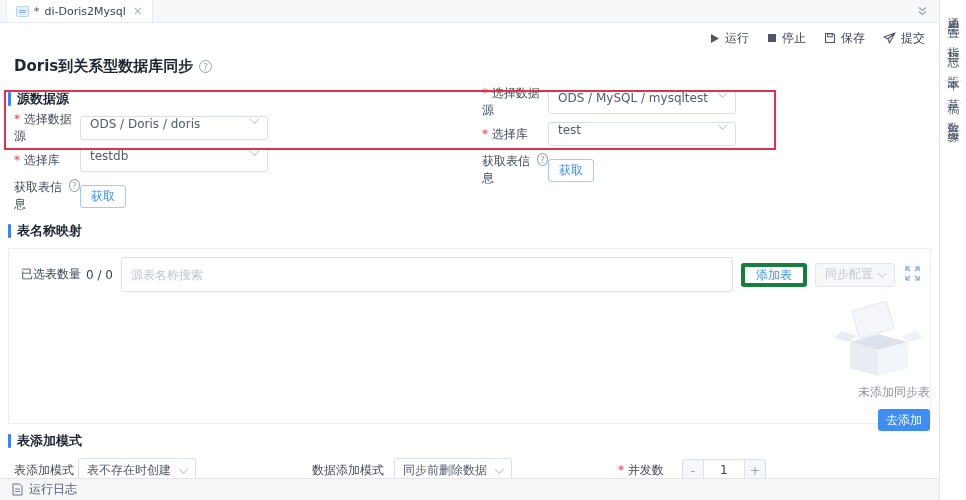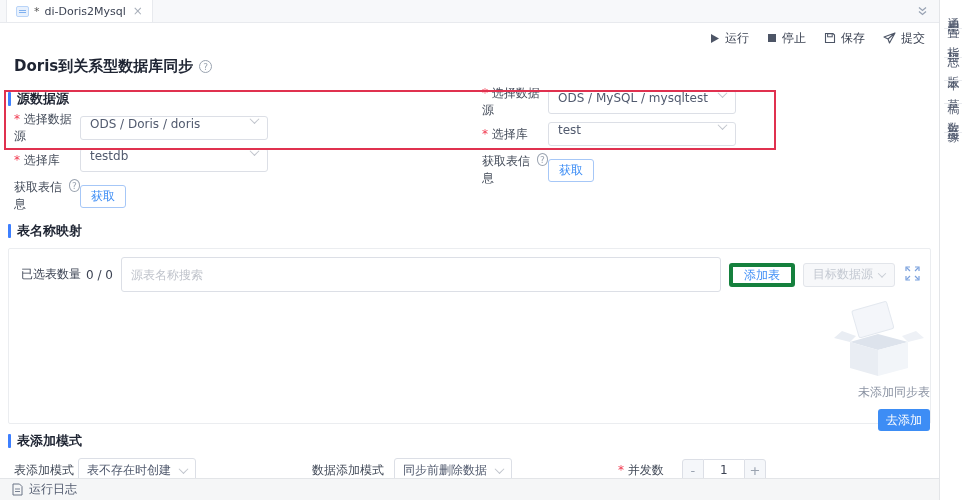--- a/index.html
+++ b/index.html
@@ -202,21 +202,21 @@
       </div>
       <div class="map-box">
         <div class="map-top">
           <span class="count-wrap">
             <span>已选表数量</span>
             <span>0 / 0</span>
           </span>
           <input class="search-input" type="text" placeholder="源表名称搜索" style="">
           <button class="btn-add-table">添加表</button>
           <span class="btn-batch">
-            <span>目标数据源</span>
+            <span>同步配置</span>
             <i class="chev-dis"></i>
           </span>
           <span class="expand-ic">
             <svg width="15" height="15" viewBox="0 0 15 15" fill="none" stroke="#7ba1dd" stroke-width="1.2">
               <path d="M1 5 L1 1 L5 1 M10 1 L14 1 L14 5 M14 10 L14 14 L10 14 M5 14 L1 14 L1 10"></path>
               <path d="M1.5 1.5 L5 5 M13.5 1.5 L10 5 M13.5 13.5 L10 10 M1.5 13.5 L5 10"></path>
             </svg>
           </span>
         </div>
         <div class="empty">

